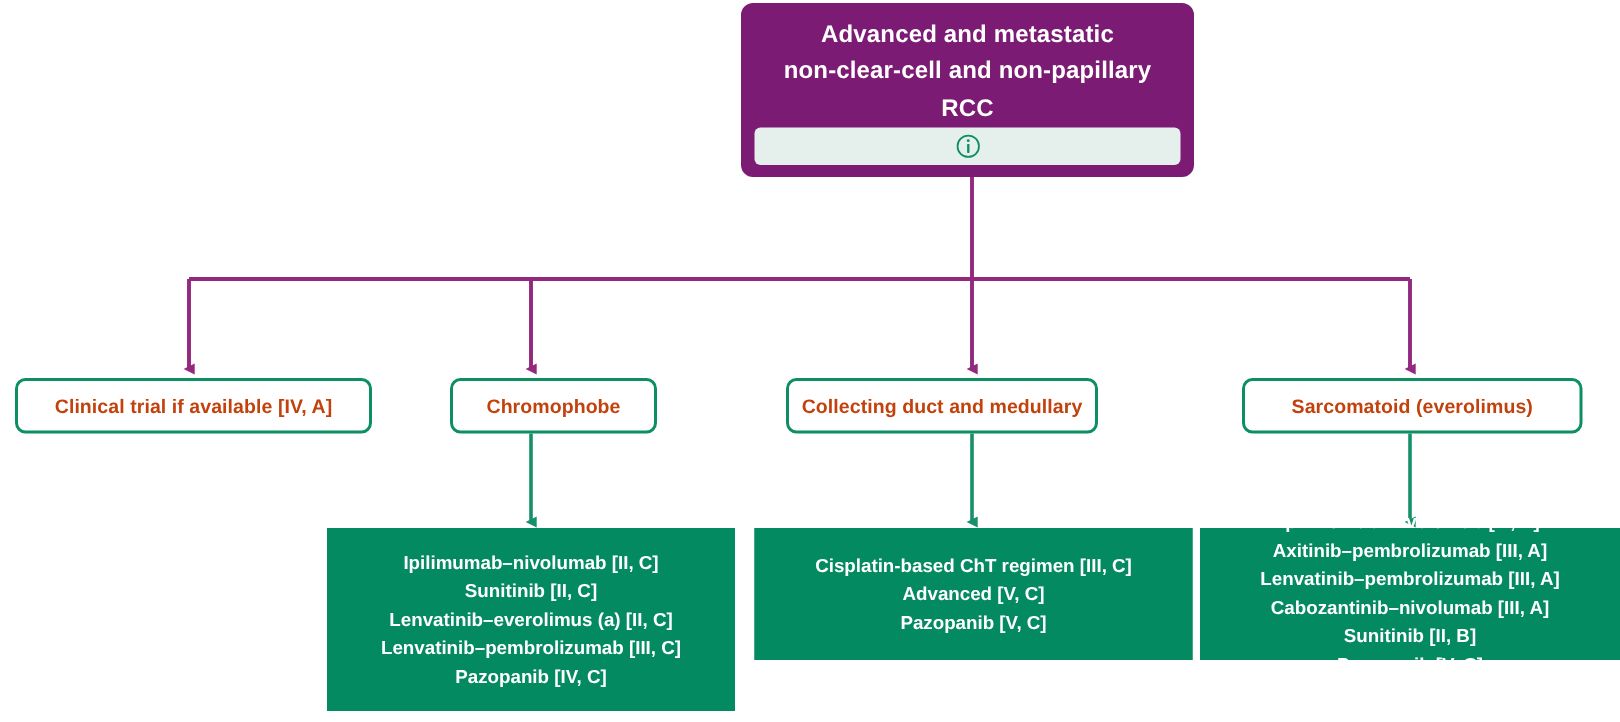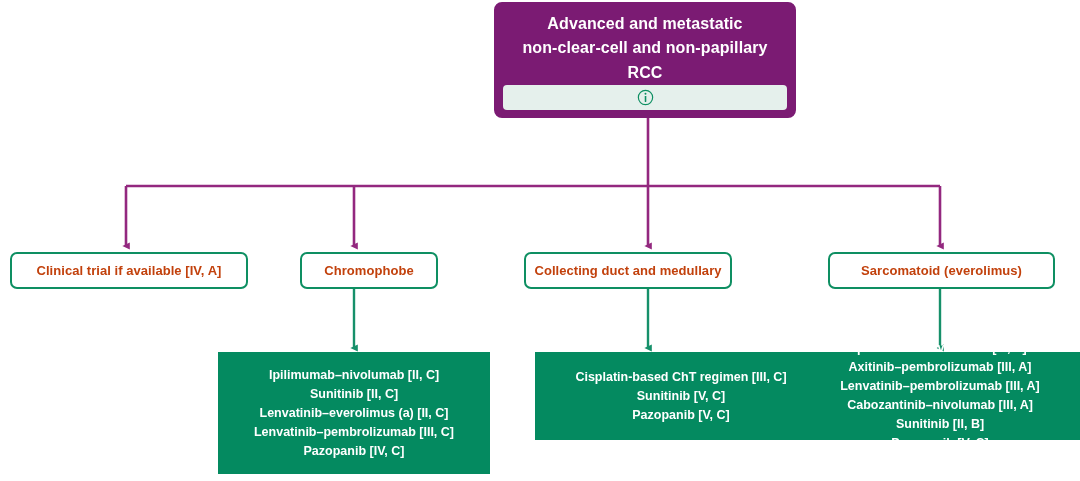--- a/index.html
+++ b/index.html
@@ -171,23 +171,23 @@
   </div>
 
   <div class="tx-box" style="left:218px; top:352px; width:272px; height:122px;">
     <div class="tx-line">Ipilimumab–nivolumab [II, C]</div>
     <div class="tx-line">Sunitinib [II, C]</div>
     <div class="tx-line">Lenvatinib–everolimus (a) [II, C]</div>
     <div class="tx-line">Lenvatinib–pembrolizumab [III, C]</div>
     <div class="tx-line">Pazopanib [IV, C]</div>
   </div>
 
-  <div class="tx-box" style="left:503px; top:352px; width:292px; height:88px;margin-left:32px;">
+  <div class="tx-box" style="left:503px; top:352px; width:292px; height:88px;">
     <div class="tx-line">Cisplatin-based ChT regimen [III, C]</div>
-    <div class="tx-line">Sunitinib [V, C]</div>
+    <div class="tx-line">Advanced [V, C]</div>
     <div class="tx-line">Pazopanib [V, C]</div>
   </div>
 
   <div class="tx-box" style="left:800px; top:352px; width:280px; height:88px;">
     <div class="tx-line">Ipilimumab–nivolumab [III, A]</div>
     <div class="tx-line">Axitinib–pembrolizumab [III, A]</div>
     <div class="tx-line">Lenvatinib–pembrolizumab [III, A]</div>
     <div class="tx-line">Cabozantinib–nivolumab [III, A]</div>
     <div class="tx-line">Sunitinib [II, B]</div>
     <div class="tx-line">Pazopanib [V, C]</div>

